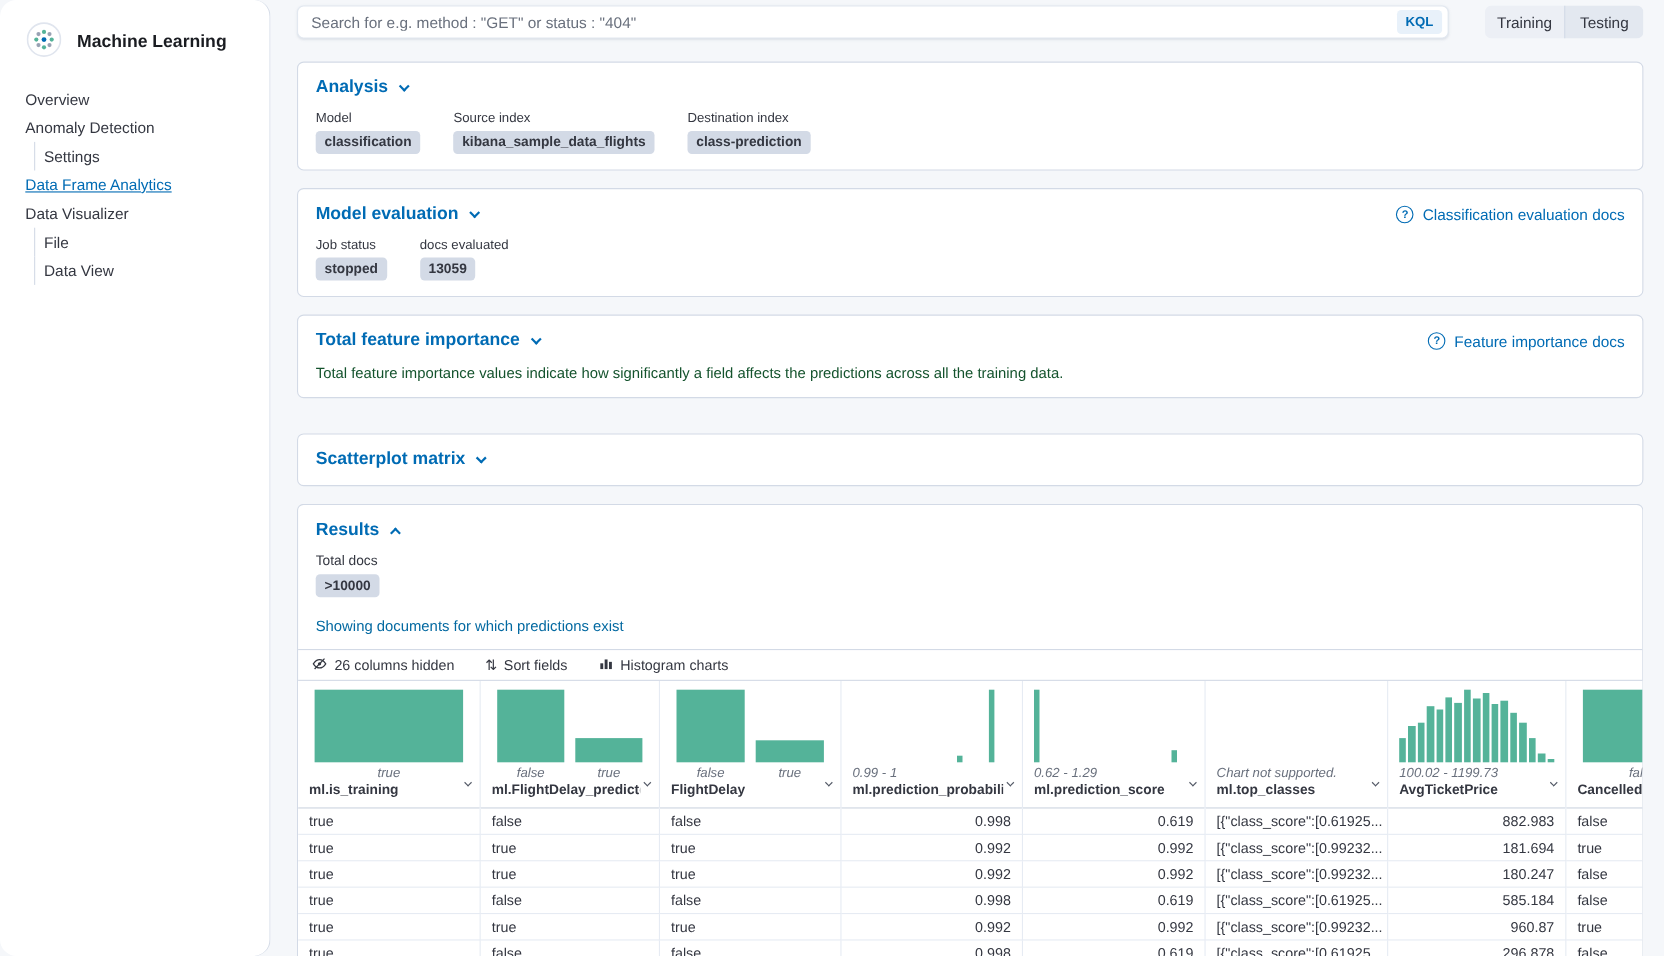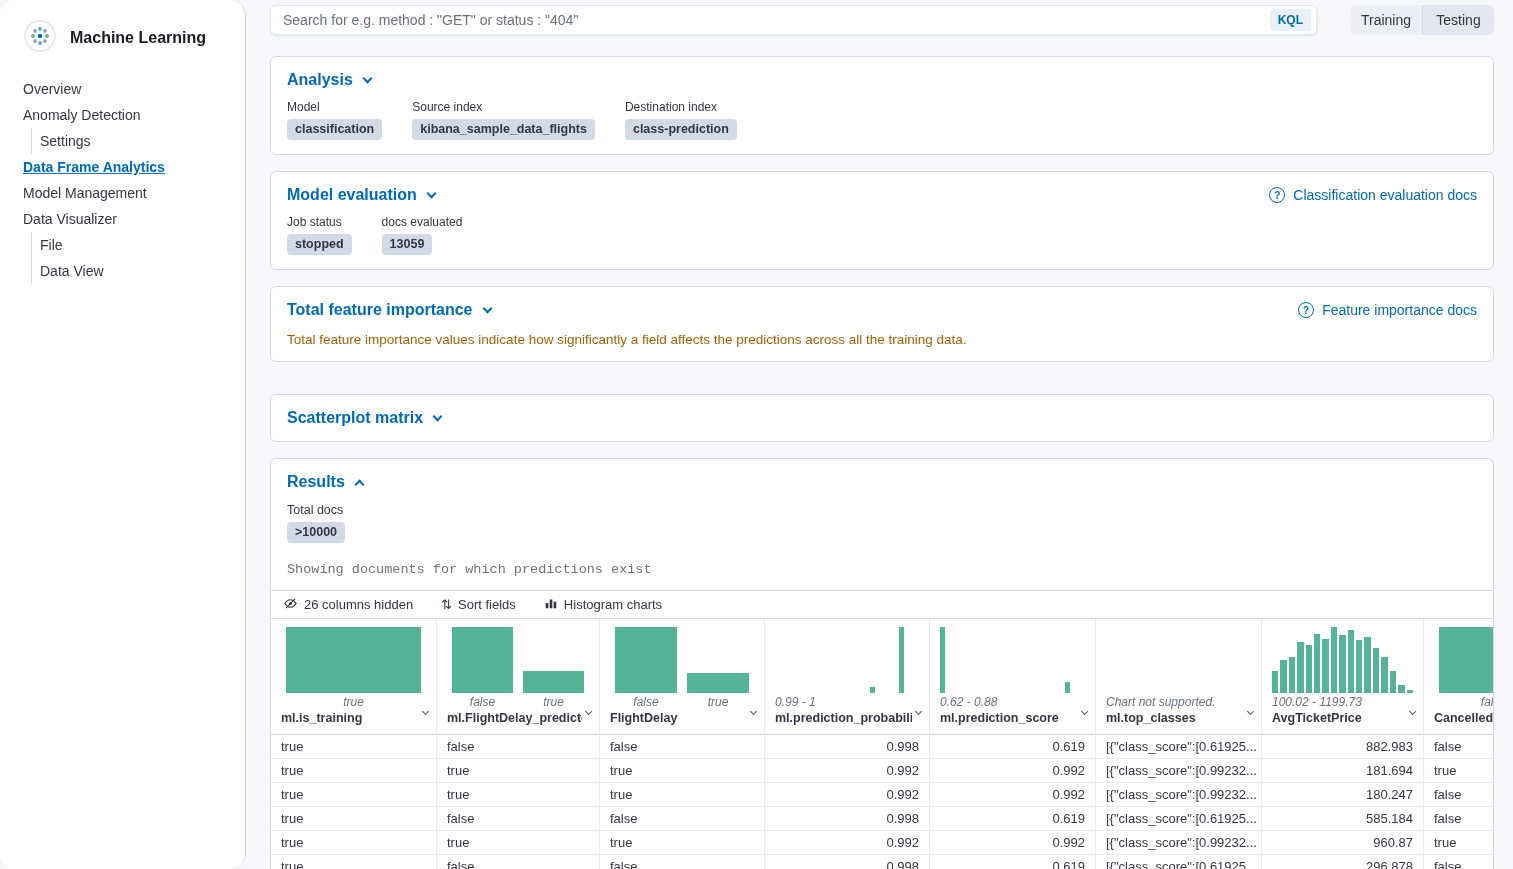--- a/index.html
+++ b/index.html
@@ -6,21 +6,21 @@
   html,body { width:1513px; height:869px; overflow:hidden; font-family:"Liberation Sans", sans-serif; background:#f5f7fa; }
   .app { display:flex; width:1513px; height:869px; }
 
   
   .sidebar { width:246px; min-width:246px; background:#fff; border-right:1px solid #d3dae6; padding-top:20px;border-radius:15px; }
   .sidebar-head { display:flex; align-items:center; gap:14px; padding:0 16px 20px 24px; }
   .sidebar-title { font-size:16px; font-weight:700; color:#1a1c21; }
   .sidenav { display:flex; flex-direction:column; padding-left:23px; padding-right:12px; }
   .nav-item { font-size:14px; color:#343741; padding:5px 0; text-decoration:none; cursor:pointer; }
   .nav-item.indent { margin-left:8px; padding-left:8px; border-left:1px solid #d3dae6; }
-  .nav-item.active { color:#006BB4; font-weight:700; text-decoration:underline; }
+  .nav-item.active { color:#006BB4; font-weight:400; text-decoration:underline; }
 
   
   .main { flex:1; padding:5px 19px 0 24px; overflow:hidden; }
   .topbar { display:flex; gap:33px; margin-bottom:21px; }
   .searchbox { flex:1; height:30px; background:#fff; border:1px solid #e2e8f0; border-radius:6px; box-shadow:0 1px 2px rgba(152,162,179,.25); display:flex; align-items:center; padding:0 5px 0 12px; }
   .search-input { flex:1; border:none; outline:none; font-size:14px; color:#343741; background:transparent; font-family:inherit; }
   .search-input::placeholder { color:#69707d; }
   .kql-badge { background:#e8f1fa; color:#006BB4; font-weight:700; font-size:12px; padding:4px 8px; border-radius:4px; cursor:pointer; }
   .filter-group { display:flex; border-radius:6px; overflow:hidden; height:30px; }
   .filter-btn { width:72px; background:#eceff5; border:none; font-size:14px; color:#343741; font-family:inherit; cursor:pointer; }
@@ -32,28 +32,28 @@
   .title-group { display:flex; align-items:center; gap:11px; cursor:pointer; }
   .panel-title { color:#006BB4; font-size:16px; font-weight:700; }
   .chev { display:inline-block; width:7px; height:7px; border-right:2px solid #006BB4; border-bottom:2px solid #006BB4; transform:rotate(45deg); margin-top:-4px; }
   .chev.up { transform:rotate(-135deg); margin-top:4px; }
   .chev.gray { width:5px; height:5px; border-width:1.5px; border-color:#535966; margin-top:-2px; }
   .fields { display:flex; gap:30px; margin-top:11px; }
   .field-label { font-size:12px; color:#343741; margin-bottom:5px; }
   .badge { display:inline-block; background:#d3dae6; color:#343741; font-size:12.5px; font-weight:600; padding:3px 8px; border-radius:4px; line-height:1.2; }
   .doc-link { display:flex; align-items:center; gap:8px; color:#006BB4; font-size:14px; font-weight:500; text-decoration:none; cursor:pointer; }
   .help-icon { width:16px; height:16px; min-width:16px; border:1.5px solid #006BB4; border-radius:50%; display:inline-flex; align-items:center; justify-content:center; font-size:10px; font-weight:700; color:#006BB4; }
-  .panel-desc { margin-top:13px; font-size:13.5px; color:#a16207; }
+  .panel-desc { margin-top:13px; font-size:13.5px; color:#14532d; }
   .panel.scatter { margin-top:32px; }
 
   
   .panel.results { padding:0; margin-bottom:0; border-bottom:none; border-bottom-left-radius:0; border-bottom-right-radius:0; }
   .results-pad { padding:14px 16px 0; }
   .total-label { font-size:12.5px; color:#343741; margin-top:12px; margin-bottom:5px; }
-  .showing { font-size:13.5px; color:#737373; margin-top:19px;font-family:Liberation Mono, monospace; }
+  .showing { font-size:13.5px; color:#0369a1; margin-top:19px; }
   .grid-toolbar { display:flex; align-items:center; gap:28px; height:29px; border-top:1px solid #d3dae6; border-bottom:1px solid #d3dae6; padding:0 12px; margin-top:13px; }
   .tool-btn { display:flex; align-items:center; gap:6px; font-size:13px; color:#343741; background:none; border:none; font-family:inherit; cursor:pointer; }
   .sort-glyph { font-size:13px; color:#343741; }
   .grid { overflow:hidden; width:100%; }
   .grid-inner { width:max-content; }
   .grid-header { display:flex; background:#fff; }
   .grid-hcell { border-right:1px solid #e6ebf3; }
   .hchart { padding-top:8px; height:92px; }
   .cat-bars { display:flex; height:84px; padding:0 10px; }
   .cat-bar-wrap { flex:1; display:flex; flex-direction:column; justify-content:flex-end; margin:0 5px; }
@@ -88,21 +88,20 @@
           <circle cx="21" cy="21" r="1.9" fill="#98a2b3"></circle>
         </svg>
       </span>
       <span class="sidebar-title">Machine Learning</span>
     </div>
     <nav class="sidenav">
         <a class="nav-item">Overview</a>
         <a class="nav-item">Anomaly Detection</a>
         <a class="nav-item indent">Settings</a>
         <a class="nav-item active">Data Frame Analytics</a>
-        <a class="nav-item">Model Management</a>
         <a class="nav-item">Data Visualizer</a>
         <a class="nav-item indent">File</a>
         <a class="nav-item indent">Data View</a>
       </nav>
   </aside>
 
   <main class="main">
 
     <div class="topbar">
       <div class="searchbox">
@@ -325,21 +324,21 @@
                     <div class="bin" style="height: 0px;"></div>
                     <div class="bin" style="height: 0px;"></div>
                     <div class="bin" style="height: 0px;"></div>
                     <div class="bin" style="height: 0px;"></div>
                     <div class="bin" style="height: 0px;"></div>
                     <div class="bin" style="height: 0px;"></div>
                     <div class="bin" style="height: 11px;"></div>
                     <div class="bin" style="height: 0px;"></div>
                     <div class="bin" style="height: 0px;"></div>
                   </div>
-                  <div class="caption">0.62 - 0.88</div>
+                  <div class="caption">0.62 - 1.29</div>
                 </div>
                 <div class="hname-row">
                   <div class="hname">ml.prediction_score</div>
                   <span class="chev gray"></span>
                 </div>
               </div>
               <div class="grid-hcell" style="width: 166px;">
                 <div class="hchart">
                   <div class="num-bins"></div>
                   <div class="caption">Chart not supported.</div>

